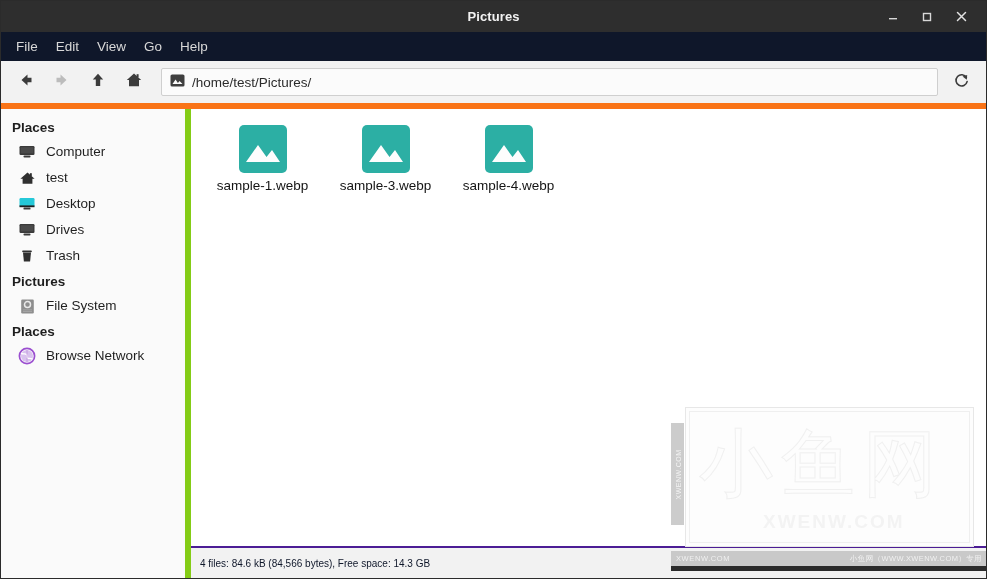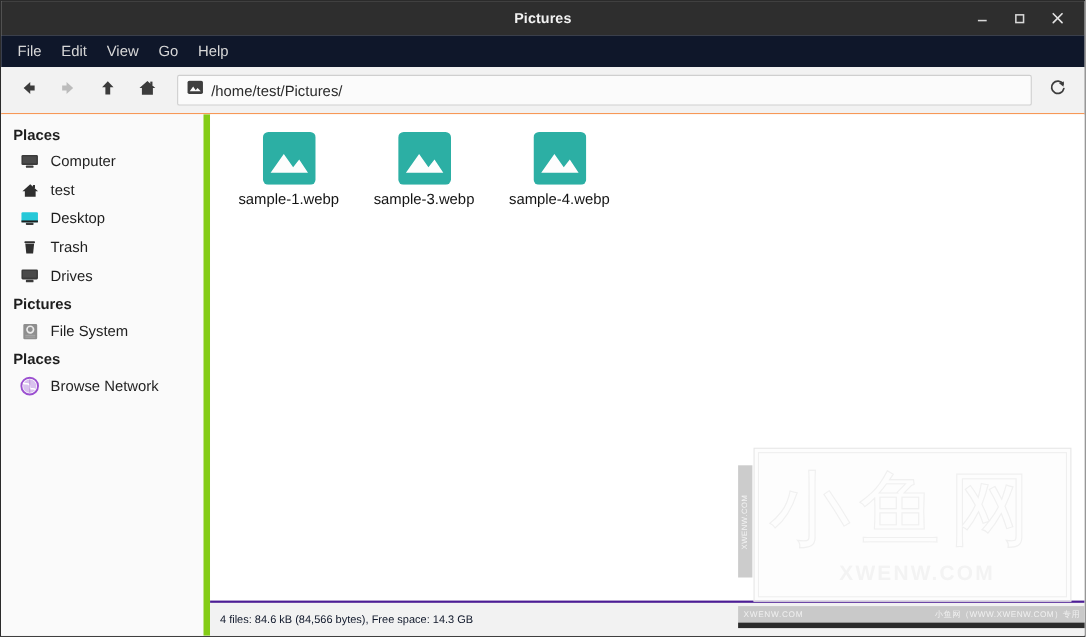--- a/index.html
+++ b/index.html
@@ -80,21 +80,21 @@
     font-size: 13.5px;
     color: #d8d8d8;
     padding: 3px 9px;
     line-height: 1;
   }
 
   
   .toolbar {
     height: 42px;
     background: #f2f2f2;
-    border-bottom: 1px solid #f97316;
+    border-bottom: 6px solid #f97316;
     display: flex;
     align-items: center;
     padding: 0 8px;
     gap: 2px;
     flex: 0 0 auto;
   }
   .tbtn {
     width: 34px;
     height: 30px;
     display: flex;
@@ -446,37 +446,37 @@
             <rect x="1.5" y="2" width="15" height="9" rx="1.2" fill="#25C8D8"></rect>
             <rect x="1.5" y="9.4" width="15" height="1.8" fill="#1f1f1f"></rect>
             <rect x="5.5" y="11.6" width="7" height="2" rx="0.7" fill="#3a3a3a"></rect>
           </svg>
         </span>
         <span class="sb-label">Desktop</span>
       </div>
 
       <div class="sb-item">
         <span class="sb-ico">
-          <svg width="16" height="16" viewBox="0 0 16 16">
-            <rect x="3.2" y="2.4" width="9.6" height="1.8" rx="0.7" fill="#2f2f2f"></rect>
-            <path d="M4 4.6 L12 4.6 L11.1 13.4 L4.9 13.4 Z" fill="#2f2f2f"></path>
-          </svg>
-        </span>
-        <span class="sb-label">Trash</span>
-      </div>
-
-      <div class="sb-item">
-        <span class="sb-ico">
           <svg width="18" height="16" viewBox="0 0 18 16">
             <rect x="1.5" y="2" width="15" height="9" rx="1.2" fill="#3a3a3a"></rect>
             <rect x="2.8" y="3.2" width="12.4" height="6.2" fill="#4a4a4a"></rect>
             <rect x="5.5" y="11.4" width="7" height="2.2" rx="0.8" fill="#3a3a3a"></rect>
           </svg>
         </span>
         <span class="sb-label">Drives</span>
+      </div>
+
+      <div class="sb-item">
+        <span class="sb-ico">
+          <svg width="16" height="16" viewBox="0 0 16 16">
+            <rect x="3.2" y="2.4" width="9.6" height="1.8" rx="0.7" fill="#2f2f2f"></rect>
+            <path d="M4 4.6 L12 4.6 L11.1 13.4 L4.9 13.4 Z" fill="#2f2f2f"></path>
+          </svg>
+        </span>
+        <span class="sb-label">Trash</span>
       </div>
 
       <div class="sb-group">Pictures</div>
 
       <div class="sb-item">
         <span class="sb-ico">
           <svg width="17" height="17" viewBox="0 0 17 17">
             <rect x="2.2" y="1.6" width="12.6" height="13.8" rx="1.2" fill="#8e8e8e"></rect>
             <circle cx="8.5" cy="6.6" r="3" fill="none" stroke="#eaeaea" stroke-width="1.5"></circle>
             <rect x="4" y="11.4" width="9" height="0.9" fill="#a8a8a8"></rect>

